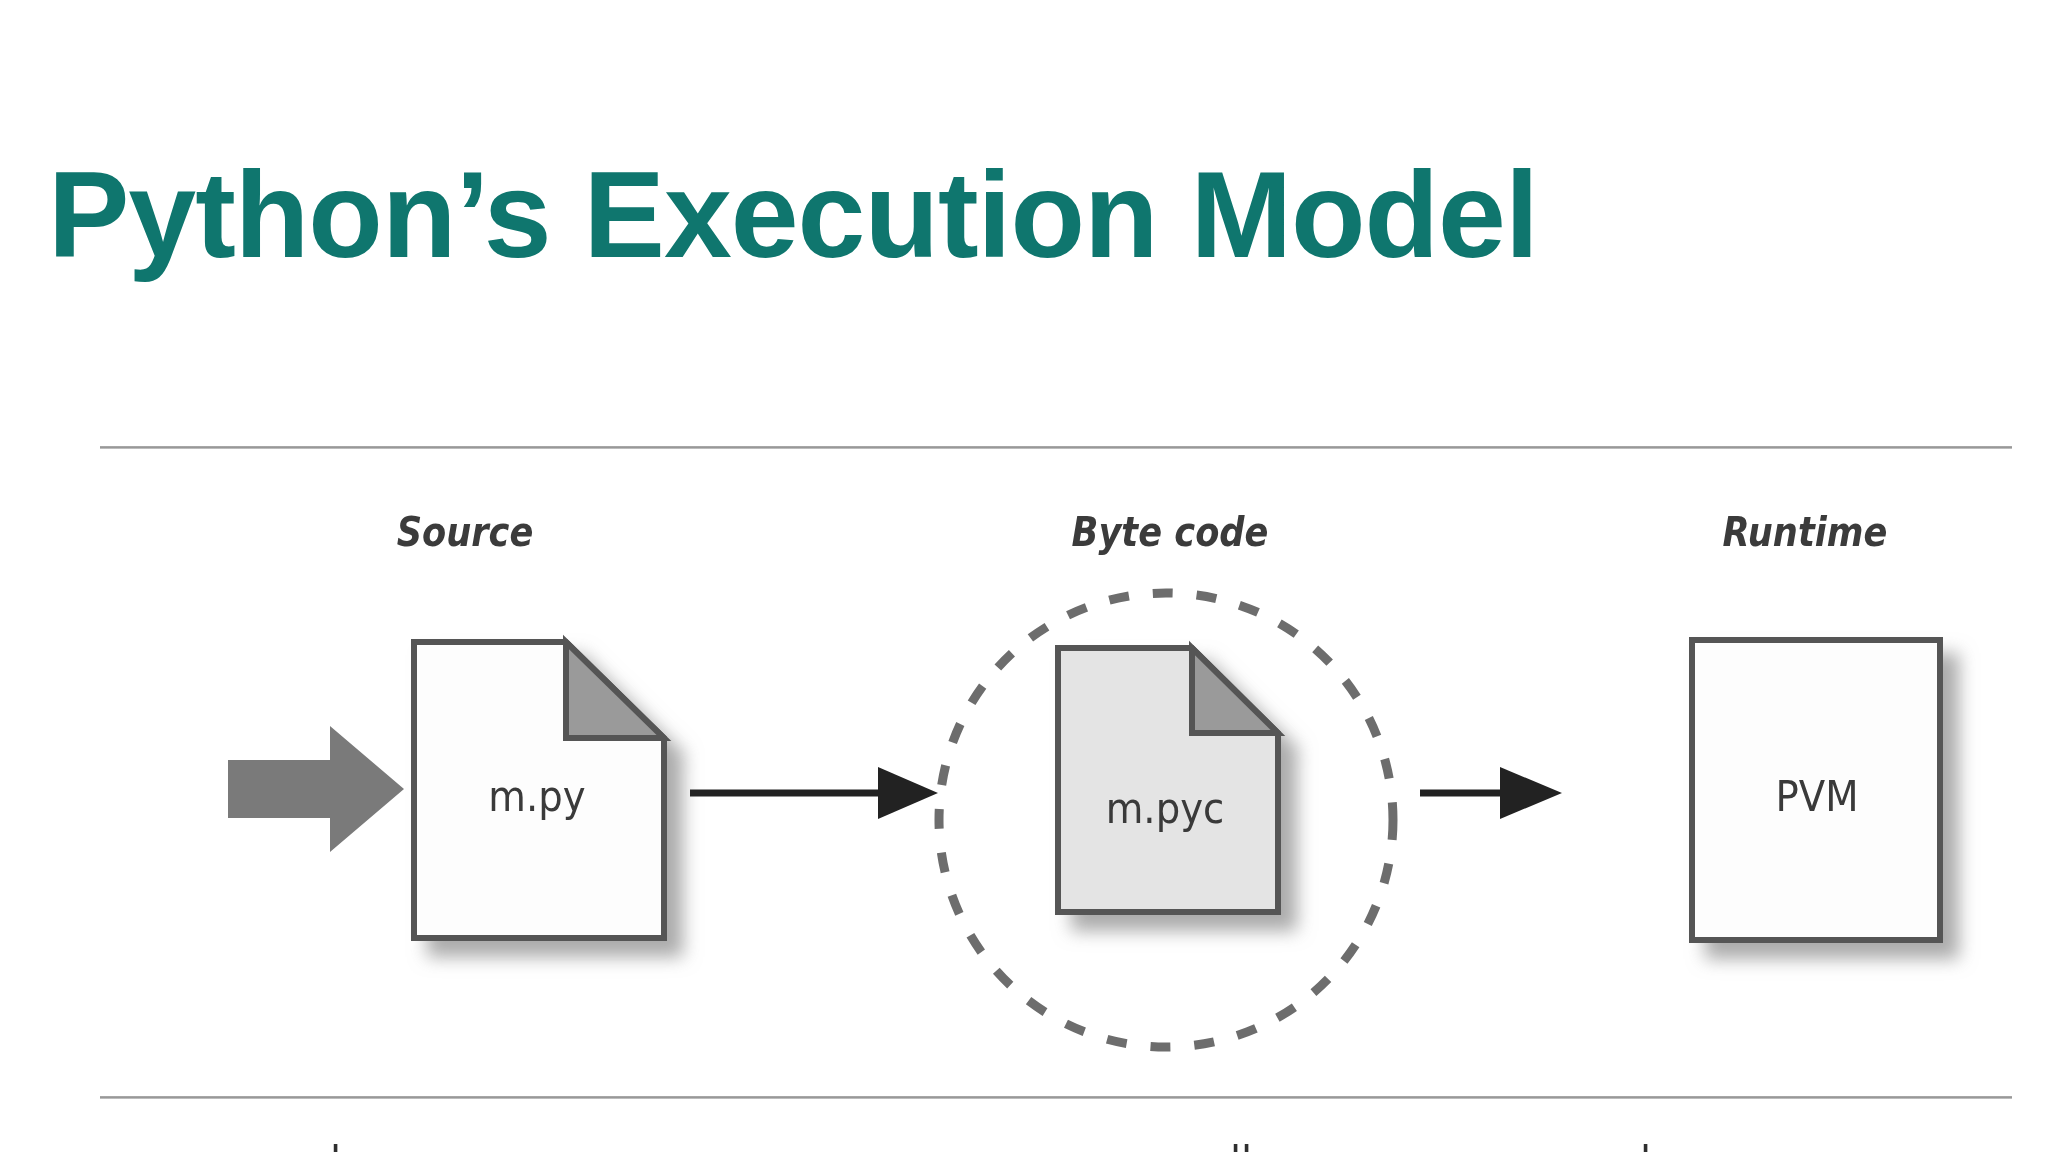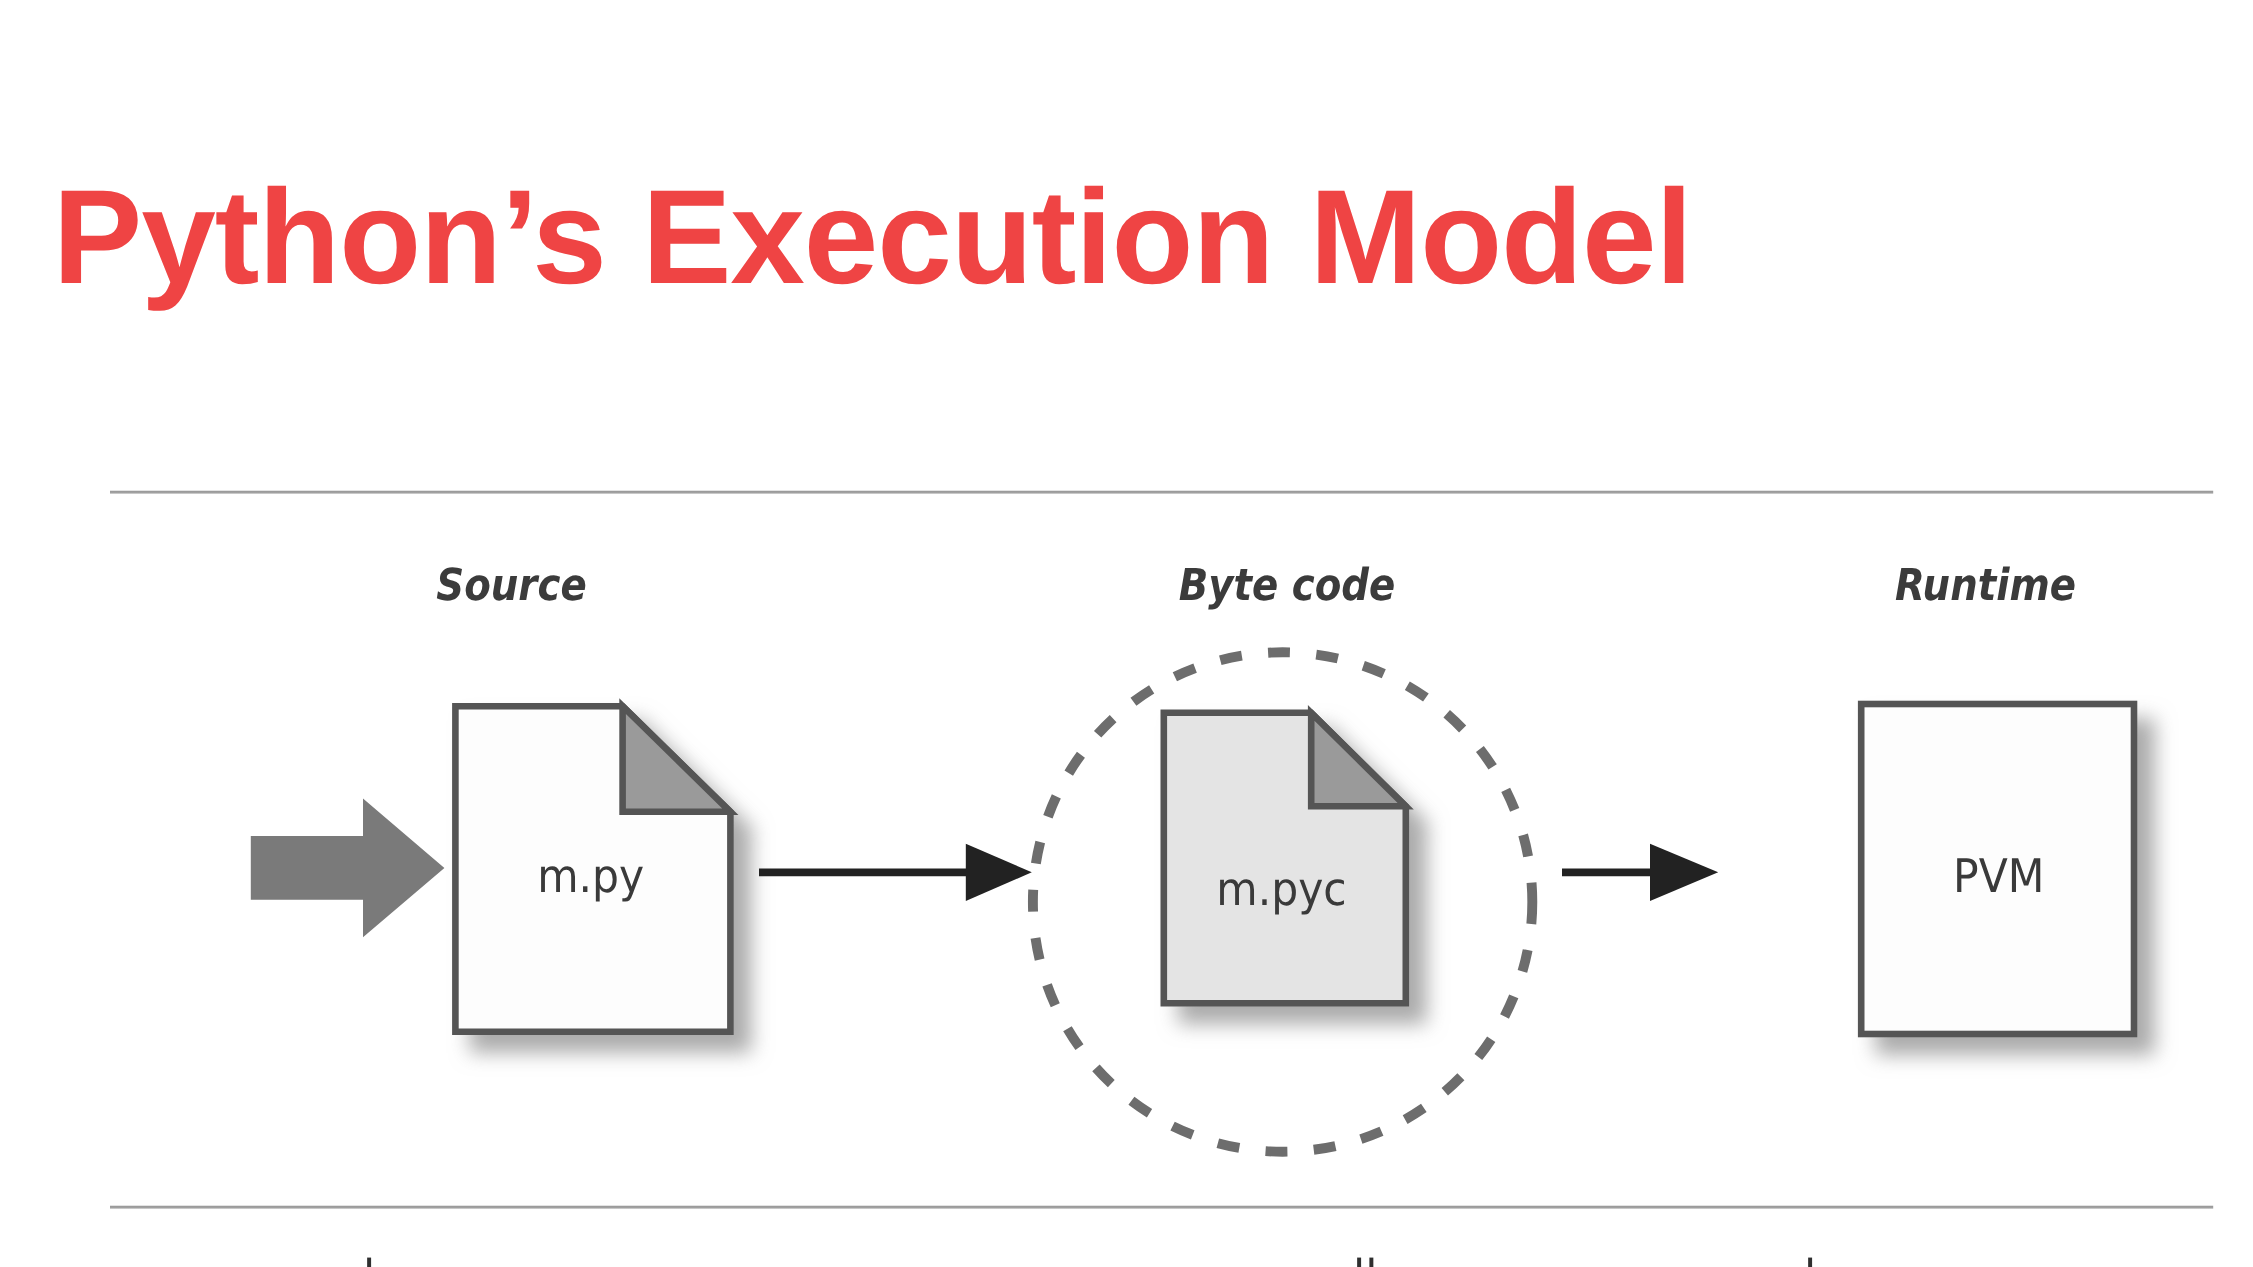--- a/index.html
+++ b/index.html
@@ -19,21 +19,21 @@
   #slide-title {
     position: absolute;
     left: 48px;
     top: 72px;
     width: 1900px;
     font-family: "Liberation Sans", sans-serif;
     font-weight: bold;
     font-size: 122px;
     line-height: 122px;
     letter-spacing: -1px;
-    color: #ef4444;
+    color: #0f766e;
     white-space: nowrap;
   }
 
   
   #figure {
     position: absolute;
     left: 0;
     top: 0;
     width: 2048px;
     height: 1108px;

